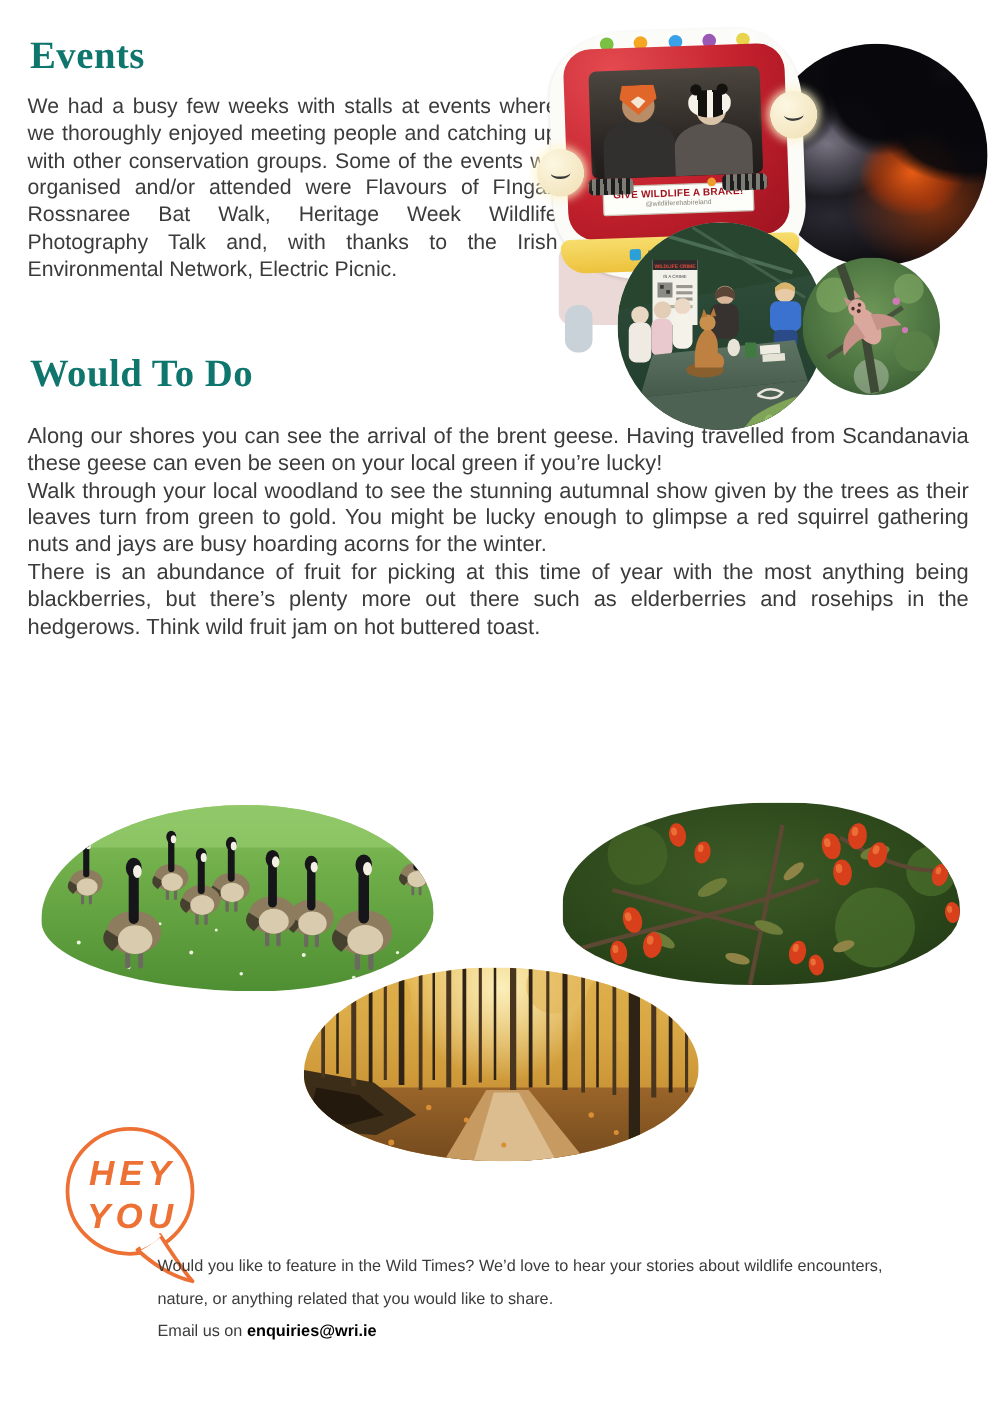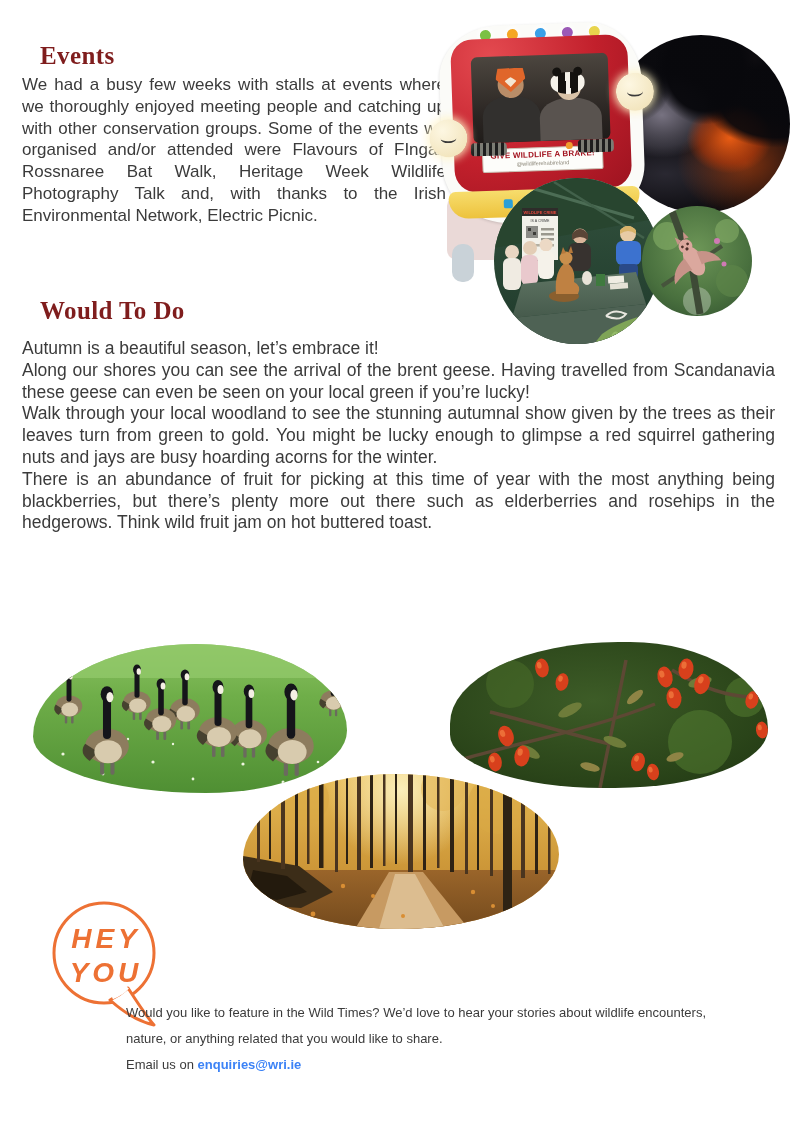--- a/index.html
+++ b/index.html
@@ -9,26 +9,26 @@
     width: 794px;
     height: 1123px;
     background: #ffffff;
     overflow: hidden;
     font-family: "Liberation Sans", sans-serif;
     color: #3b3b3b;
   }
   .heading {
     position: absolute;
     left: 24px;
-    margin: 16px;
+    margin: 0;
     font-family: "Liberation Serif", serif;
     font-weight: 700;
-    font-size: 25px;
+    font-size: 31px;
     letter-spacing: 0.4px;
-    color: #7f1d1d;
+    color: #0f766e;
   }
   #events-heading { top: 26px; }
   #things-heading { top: 281px; }
 
   .events-body {
     position: absolute;
     left: 22px; top: 74px;
     width: 424px;
     font-size: 17px;
     line-height: 21.8px;
@@ -145,21 +145,21 @@
 
   
   .hey-bubble { position: absolute; left: 48px; top: 898px; width: 120px; height: 145px; font-style: italic; }
   .hey-bubble text { font-family: "Liberation Sans", sans-serif; font-weight: bold; }
 
   
   .footer-text {
     position: absolute; left: 126px; top: 1000px; width: 580px;
     font-size: 13px; line-height: 26px; text-align: justify; margin: 0;
   }
-  .footer-text strong { color: #3b82f6; }
+  .footer-text strong { color: #000000; }
 </style>
 </head>
 <body>
 
 <div class="page">
 
   <h1 class="heading" id="events-heading">Events</h1>
   <p class="events-body">We had a busy few weeks with stalls at events where we thoroughly enjoyed meeting people and catching up with other conservation groups. Some of the events we organised and/or attended were Flavours of FIngal, Rossnaree Bat Walk, Heritage Week Wildlife Photography Talk and, with thanks to the Irish Environmental Network,  Electric Picnic.</p>
 
   <div class="photo night-circle" role="img" aria-label="Trees lit orange at dusk beside a lake"></div>
@@ -305,21 +305,20 @@
           <circle cx="55" cy="37" r="1.4" fill="#4a2e28"></circle>
         <circle cx="52" cy="41" r="1.6" fill="#4a2e28"></circle>
       </g>
       <circle cx="75" cy="35" r="3" fill="#cf7ab4"></circle>
         <circle cx="82" cy="58" r="2.5" fill="#cf7ab4"></circle>
     </svg>
   </div>
 
   <h1 class="heading" id="things-heading">Would To Do</h1>
   <div class="things-body">
-    <p>Autumn is a beautiful season, let’s embrace it!</p>
     <p>Along our shores you can see the arrival of the brent geese. Having travelled from Scandanavia these geese can even be seen on your local green if you’re lucky!</p>
     <p>Walk through your local woodland to see the stunning autumnal show given by the trees as their leaves turn from green to gold. You might be lucky enough to glimpse a red squirrel gathering nuts and jays are busy hoarding acorns for the winter.</p>
     <p>There is an abundance of fruit for picking at this time of year with the most anything being blackberries, but there’s plenty more out there such as elderberries and rosehips in the hedgerows. Think wild fruit jam on hot buttered toast.</p>
   </div>
 
   <div class="photo geese-blob" role="img" aria-label="Flock of Canada geese on grass">
     <svg width="314" height="149" viewBox="0 0 314 149">
       <defs>
         <linearGradient id="grassGrad" x1="0" y1="0" x2="0" y2="1">
           <stop offset="0" stop-color="#8bc262"></stop>

